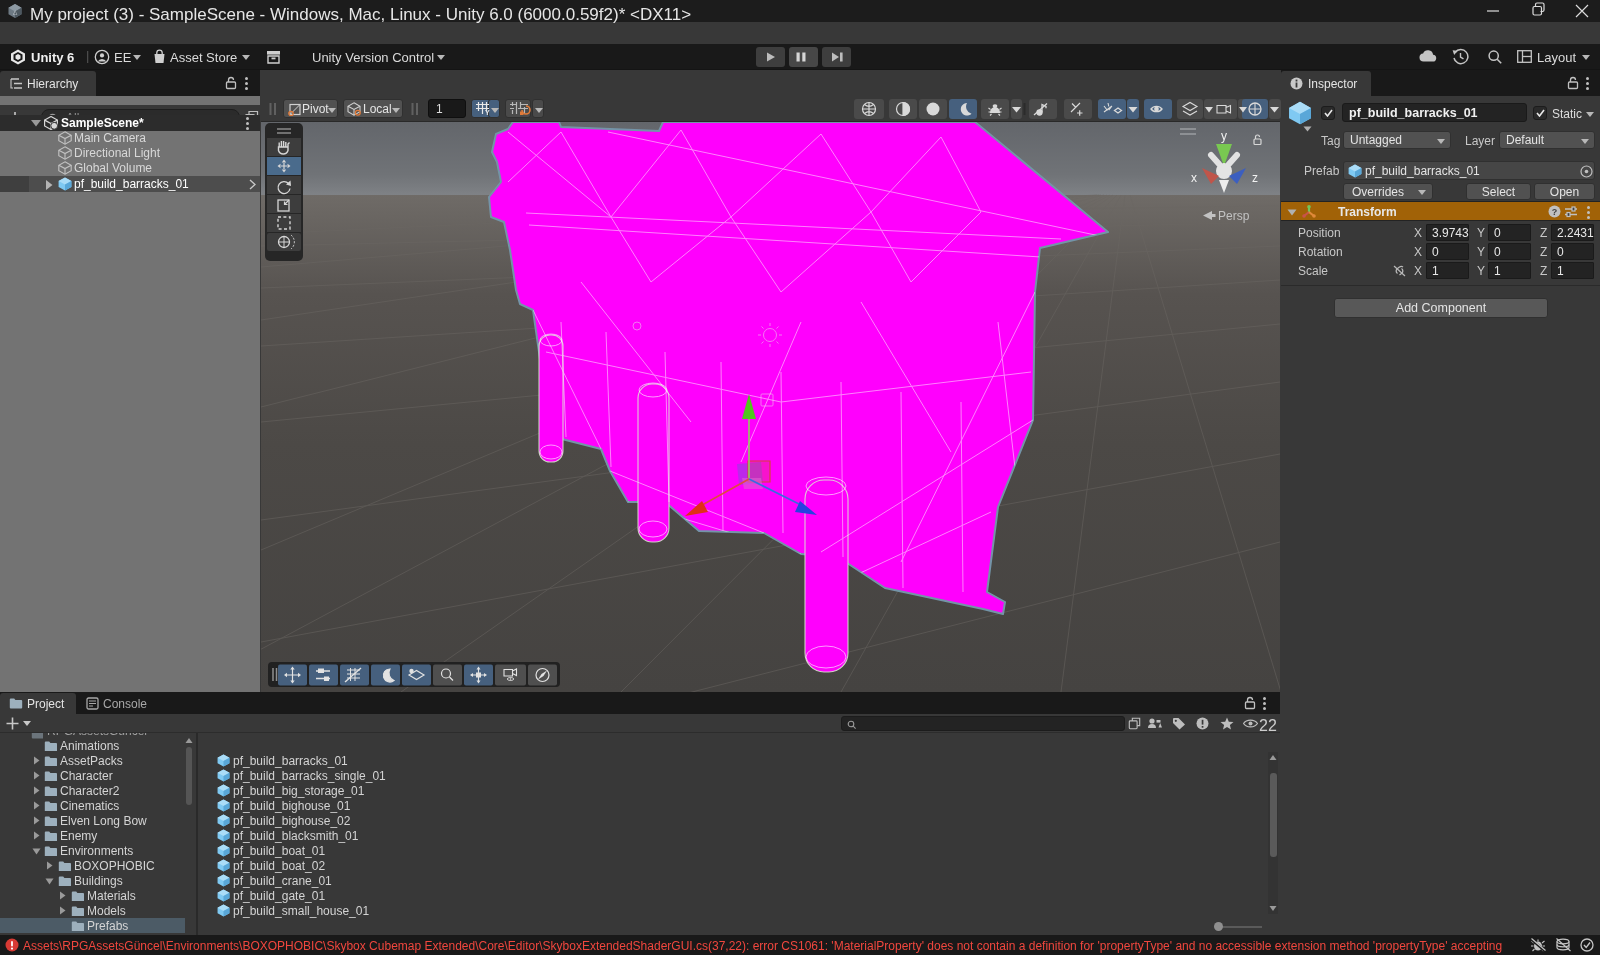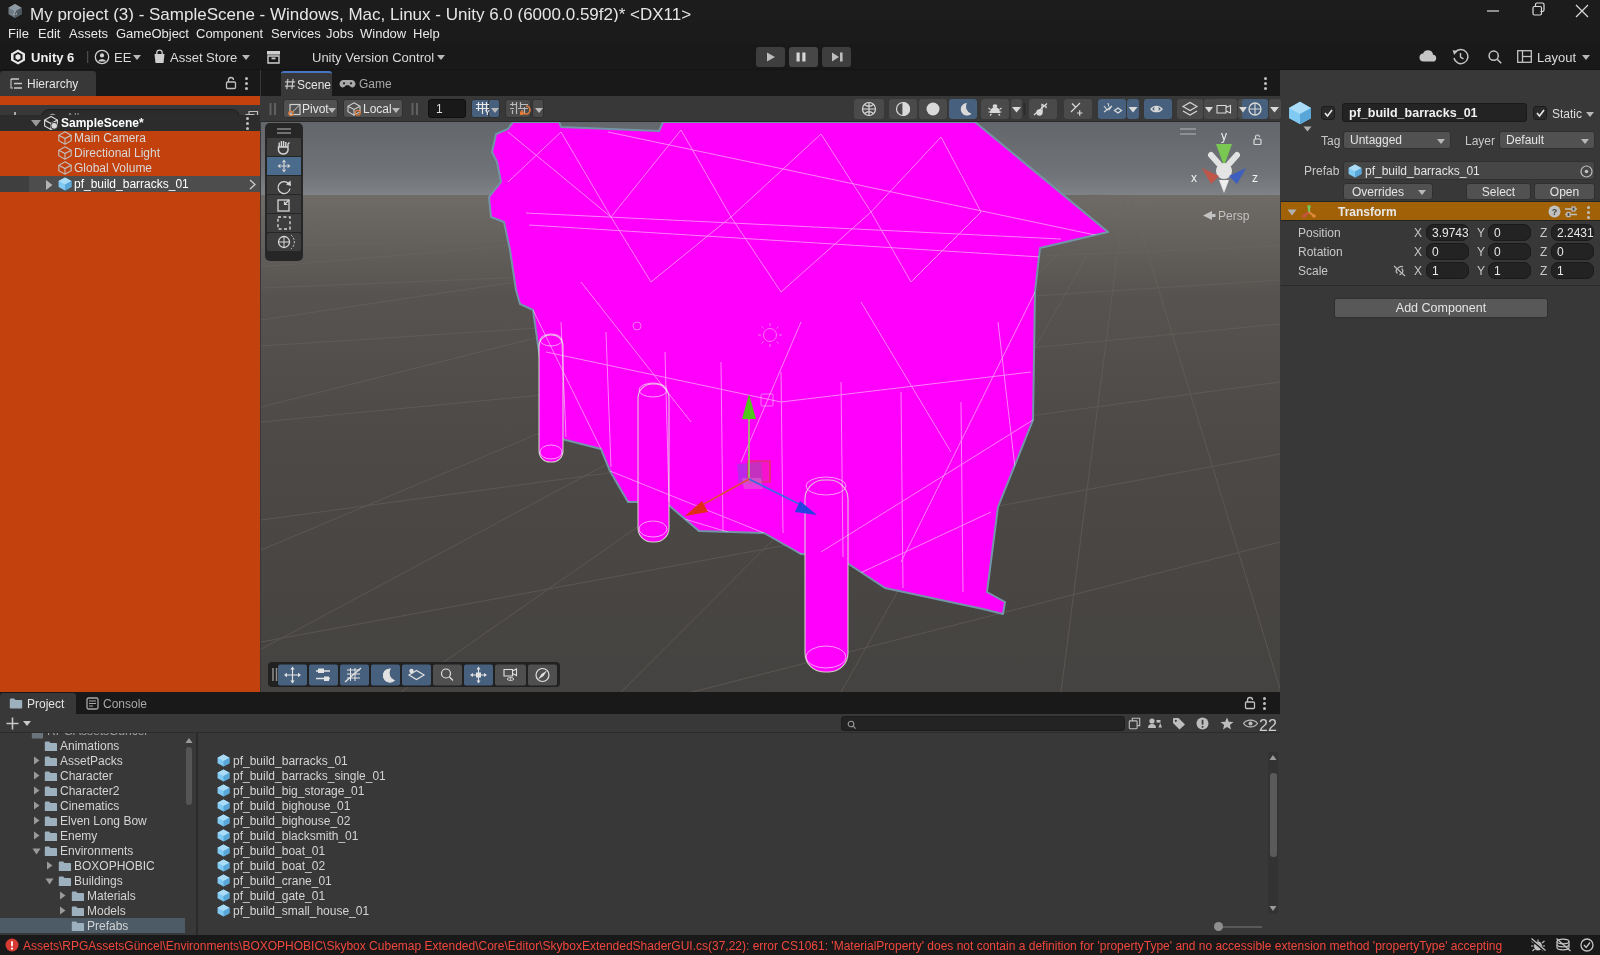--- a/index.html
+++ b/index.html
@@ -15,27 +15,27 @@
   #menubar span { position:absolute; top:4px; font-size:13px; color:#e8e8e8; }
   #topbar { position:absolute; left:0; top:44px; width:1600px; height:26px; background:#191919; border-bottom:1px solid #141414; }
   .tb-btn { position:absolute; top:3px; height:20px; background:#3e3e3e; border-radius:3px; }
   
   .tabbar { position:absolute; background:#191919; }
   .tab { position:absolute; top:1px; height:25px; background:#383838; border-radius:3px 3px 0 0; color:#e4e4e4; font-size:12px; }
   .tab.inactive { background:transparent; color:#a8a8a8; }
   .dots3 { position:absolute; width:3px; height:13px; }
   .dots3 i { display:block; width:3px; height:3px; border-radius:50%; background:#c0c0c0; margin-bottom:2px; }
   
-  #hier { position:absolute; left:0; top:70px; width:260px; height:622px; background:#c2410c; }
+  #hier { position:absolute; left:0; top:70px; width:260px; height:622px; background:#737373; }
   #hier .row { position:absolute; left:0; width:260px; height:15px; font-size:12px; color:#d8d8d8; }
   
   #scene { position:absolute; left:261px; top:70px; width:1019px; height:622px; background:#383838; }
   
   #insp { position:absolute; left:1281px; top:70px; width:319px; height:865px; background:#383838; }
-  .ifield { position:absolute; background:#232323; border:1px solid #1a1a1a; border-radius:7px; color:#e8e8e8; font-size:12px; }
+  .ifield { position:absolute; background:#232323; border:1px solid #1a1a1a; border-radius:1px; color:#e8e8e8; font-size:12px; }
   .ibtn { position:absolute; background:#515151; border:1px solid #303030; border-radius:3px; color:#e4e4e4; font-size:12px; text-align:center; }
   .ilabel { position:absolute; color:#c8c8c8; font-size:12px; }
   
   #proj { position:absolute; left:0; top:692px; width:1280px; height:243px; background:#383838; }
   
   #status { position:absolute; left:0; top:935px; width:1600px; height:20px; background:#191919; }
 </style>
 </head>
 <body>
 <div id="root">
@@ -46,31 +46,20 @@
       <polygon points="8,8.4 14.5,4.7 14.5,11.3 8,15" fill="#4d5860"></polygon>
       <text x="8" y="10.8" font-size="5.5" fill="#dfe3e6" text-anchor="middle" font-family="Liberation Sans">△</text>
     </svg>
     <span class="txt" style="left:30px;top:5px;font-size:17px;color:#e6e6e6">My project (3) - SampleScene - Windows, Mac, Linux - Unity 6.0 (6000.0.59f2)* &lt;DX11&gt;</span>
     <svg class="abs" style="left:1480px;top:0" width="120" height="22" viewBox="0 0 120 22">
       <line x1="7" y1="11" x2="19" y2="11" stroke="#dcdcdc" stroke-width="1.2"></line>
       <rect x="53" y="6.5" width="8.5" height="8.5" fill="none" stroke="#dcdcdc" stroke-width="1.2" rx="1.5"></rect>
       <path d="M55.5 6.5 v-2 a1.5 1.5 0 0 1 1.5 -1.5 h5.5 a1.5 1.5 0 0 1 1.5 1.5 v5.5 a1.5 1.5 0 0 1 -1.5 1.5 h-2" fill="none" stroke="#dcdcdc" stroke-width="1.2"></path>
       <path d="M96 5 l12 12 M108 5 l-12 12" stroke="#dcdcdc" stroke-width="1.2"></path>
     </svg>
-  </div>
-  <div id="menubar">
-    <span style="left:8px">File</span>
-      <span style="left:38px">Edit</span>
-      <span style="left:69px">Assets</span>
-      <span style="left:116px">GameObject</span>
-      <span style="left:196px">Component</span>
-      <span style="left:271px">Services</span>
-      <span style="left:326px">Jobs</span>
-      <span style="left:360px">Window</span>
-      <span style="left:413px">Help</span>
   </div>
   <div id="topbar">
     <svg class="abs" style="left:10px;top:5px" width="16" height="16" viewBox="0 0 16 16">
       <polygon points="8,0.5 15,4.5 15,11.5 8,15.5 1,11.5 1,4.5" fill="#e8e8e8"></polygon>
       <polygon points="8,3 12.5,5.6 12.5,10.4 8,13 3.5,10.4 3.5,5.6" fill="#191919"></polygon>
       <polygon points="8,5 10.5,6.5 10.5,9.5 8,11 5.5,9.5 5.5,6.5" fill="#e8e8e8"></polygon>
     </svg>
     <span class="txt" style="left:31px;top:6px;font-size:13px;font-weight:bold;color:#f0f0f0">Unity 6</span>
     <span class="txt" style="left:86px;top:4px;font-size:13px;color:#555">|</span>
     <svg class="abs" style="left:94px;top:5px" width="16" height="16" viewBox="0 0 16 16">
@@ -221,41 +210,20 @@
           <use href="#cubeblue"></use>
         </svg>
       <span class="txt" style="left:74px;top:1px;color:#fff">pf_build_barracks_01</span>
       <svg class="abs" style="left:249px;top:3px" width="7" height="11" viewBox="0 0 7 11">
           <path d="M1 1 l5 4.5 L1 10" fill="none" stroke="#c8c8c8" stroke-width="1.4"></path>
         </svg>
       <div class="abs" style="left:0;top:0;width:29px;height:16px;background:#3f3f3f"></div>
     </div>
   </div>
   <div id="scene">
-    <div class="tabbar" style="left:0;top:0;width:1019px;height:26px">
-      <div class="tab" style="left:20px;width:51px;border-top:2px solid #4976c2">
-        <svg class="abs" style="left:3px;top:5px" width="12" height="12" viewBox="0 0 13 13">
-          <path d="M4.2 1 L3 12 M9.8 1 L8.6 12 M1.2 4.2 H12 M1 8.8 H11.8" stroke="#c8c8c8" stroke-width="1.3"></path>
-        </svg>
-        <span class="txt" style="left:16px;top:5px">Scene</span>
-      </div>
-      <div class="tab inactive" style="left:76px;width:56px">
-        <svg class="abs" style="left:2px;top:8px" width="17" height="11" viewBox="0 0 17 11">
-          <path d="M4.5 1 h8 a4 4 0 0 1 4 4.3 a3.2 3.2 0 0 1 -5.6 2 l-0.9 -1 h-3 l-0.9 1 a3.2 3.2 0 0 1 -5.6 -2 a4 4 0 0 1 4 -4.3 z" fill="#a8a8a8"></path>
-          <circle cx="5" cy="4.3" r="1.1" fill="#191919"></circle>
-            <circle cx="12" cy="4.3" r="1.1" fill="#191919"></circle>
-        </svg>
-        <span class="txt" style="left:22px;top:6px">Game</span>
-      </div>
-      <div class="dots3" style="left:1003px;top:7px">
-          <i></i>
-          <i></i>
-          <i></i>
-        </div>
-    </div>
     <div class="abs" style="left:0;top:26px;width:1019px;height:26px;background:#383838;border-bottom:1px solid #292929">
       <svg class="abs" style="left:8px;top:7px" width="8" height="12" viewBox="0 0 8 12">
           <path d="M1.5 0 v12 M6 0 v12" stroke="#606060" stroke-width="2"></path>
         </svg>
       <div class="ibtn" style="left:22px;top:3px;width:55px;height:19px">
         <svg class="abs" style="left:4px;top:3px" width="13" height="13" viewBox="0 0 13 13">
           <rect x="2" y="1.5" width="10" height="10" fill="none" stroke="#d0d0d0" stroke-width="1.2"></rect>
           <line x1="2" y1="11.5" x2="12" y2="1.5" stroke="#d0d0d0" stroke-width="1"></line>
           <circle cx="3" cy="10.5" r="2.2" fill="none" stroke="#e07b3a" stroke-width="1.3"></circle>
         </svg>
@@ -536,20 +504,39 @@
           <path d="M236 7.5 h8.5 v6.5 h-8.5 z M244.5 9 l4,-2 v6.5 l-4,-2" stroke-width="1.1"></path>
           <path d="M239 17 c1.5,-2 5.5,-2 7,0 c-1.5,2 -5.5,2 -7,0 z" stroke-width="1"></path>
           <circle cx="242.5" cy="17" r="0.8" fill="#e2e2e2" stroke="none"></circle>
           <circle cx="274.5" cy="13" r="6.5"></circle>
           <path d="M270 17.5 l5.5,-3.5 3.5,-5.5 -5.5,3.5 z" fill="#e2e2e2" stroke="none"></path>
         </g>
       </svg>
     </div>
   </div>
   <div id="insp">
+    <div class="tabbar" style="left:0;top:0;width:319px;height:26px">
+      <div class="tab" style="left:0;width:90px">
+        <svg class="abs" style="left:9px;top:6px" width="13" height="13" viewBox="0 0 13 13">
+          <circle cx="6.5" cy="6.5" r="6" fill="#c8c8c8"></circle>
+          <rect x="5.6" y="5.5" width="1.8" height="5" fill="#383838"></rect>
+          <rect x="5.6" y="2.6" width="1.8" height="1.9" fill="#383838"></rect>
+        </svg>
+        <span class="txt" style="left:27px;top:6px">Inspector</span>
+      </div>
+      <svg class="abs" style="left:285px;top:6px" width="14" height="14" viewBox="0 0 14 14">
+        <rect x="2.5" y="6" width="9" height="6.5" fill="none" stroke="#c0c0c0" stroke-width="1.3" rx="1"></rect>
+        <path d="M4.5 6 V4 a2.5 2.5 0 0 1 5 0" fill="none" stroke="#c0c0c0" stroke-width="1.3"></path>
+      </svg>
+      <div class="dots3" style="left:305px;top:7px">
+          <i></i>
+          <i></i>
+          <i></i>
+        </div>
+    </div>
     <svg class="abs" style="left:7px;top:31px" width="24" height="24" viewBox="0 0 14 14">
         <use href="#cubeblue"></use>
       </svg>
     <svg class="abs" style="left:22px;top:56px" width="9" height="6" viewBox="0 0 9 6">
         <polygon points="0.5,0.5 8.5,0.5 4.5,5.5" fill="#b0b0b0"></polygon>
       </svg>
     <div class="abs" style="left:40px;top:36px;width:14px;height:14px;background:#2a2a2a;border:1px solid #1c1c1c;border-radius:3px">
       <svg class="abs" style="left:2px;top:2px" width="9" height="8" viewBox="0 0 9 8">
           <path d="M1 4 l2.5,3 L8 1" fill="none" stroke="#e8e8e8" stroke-width="1.6"></path>
         </svg>

